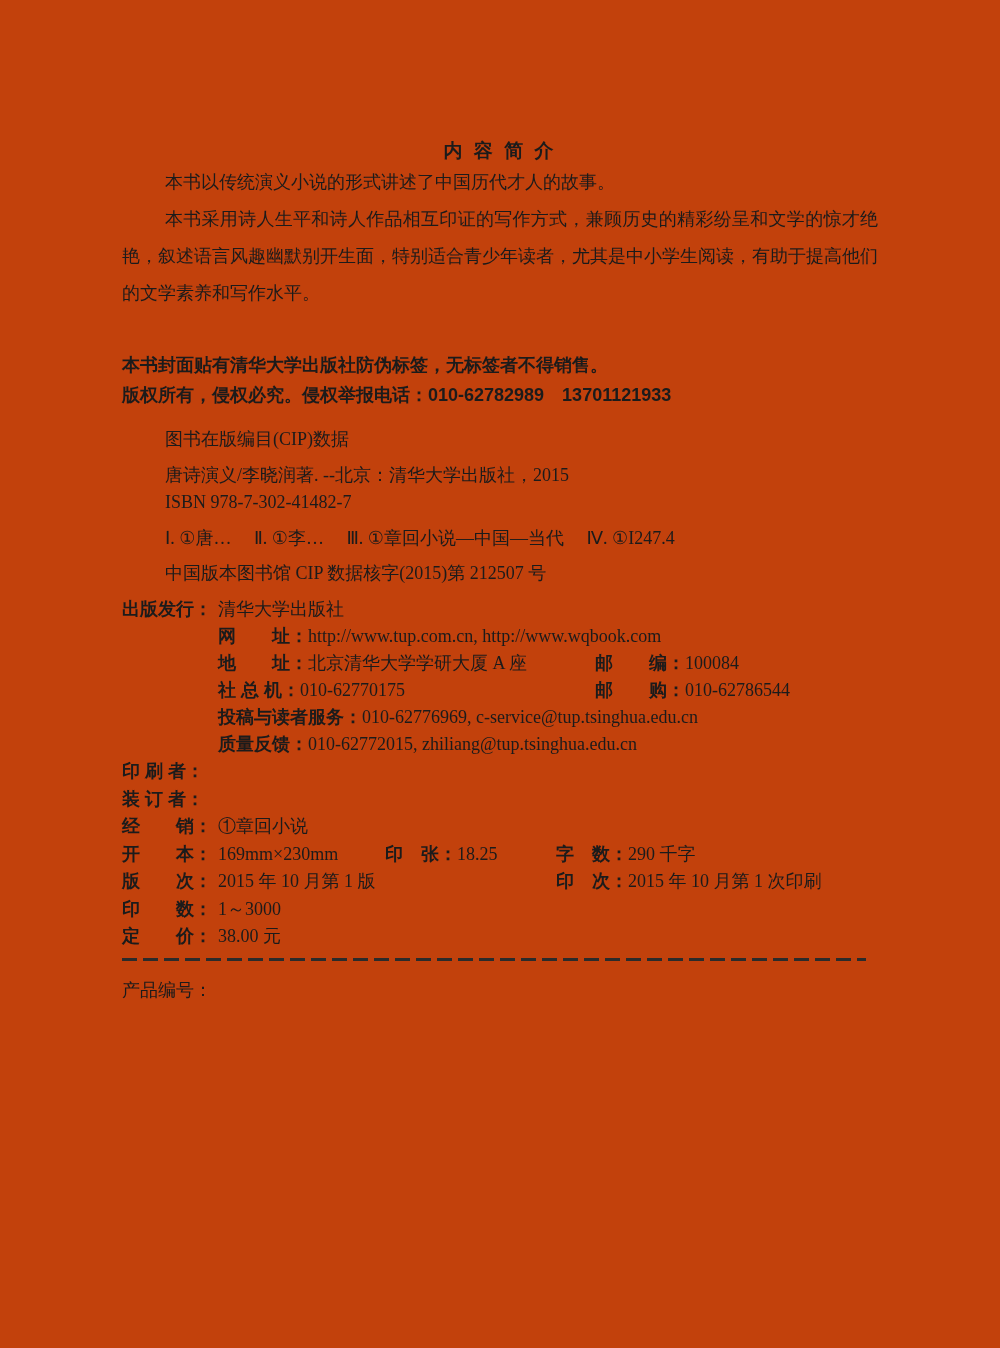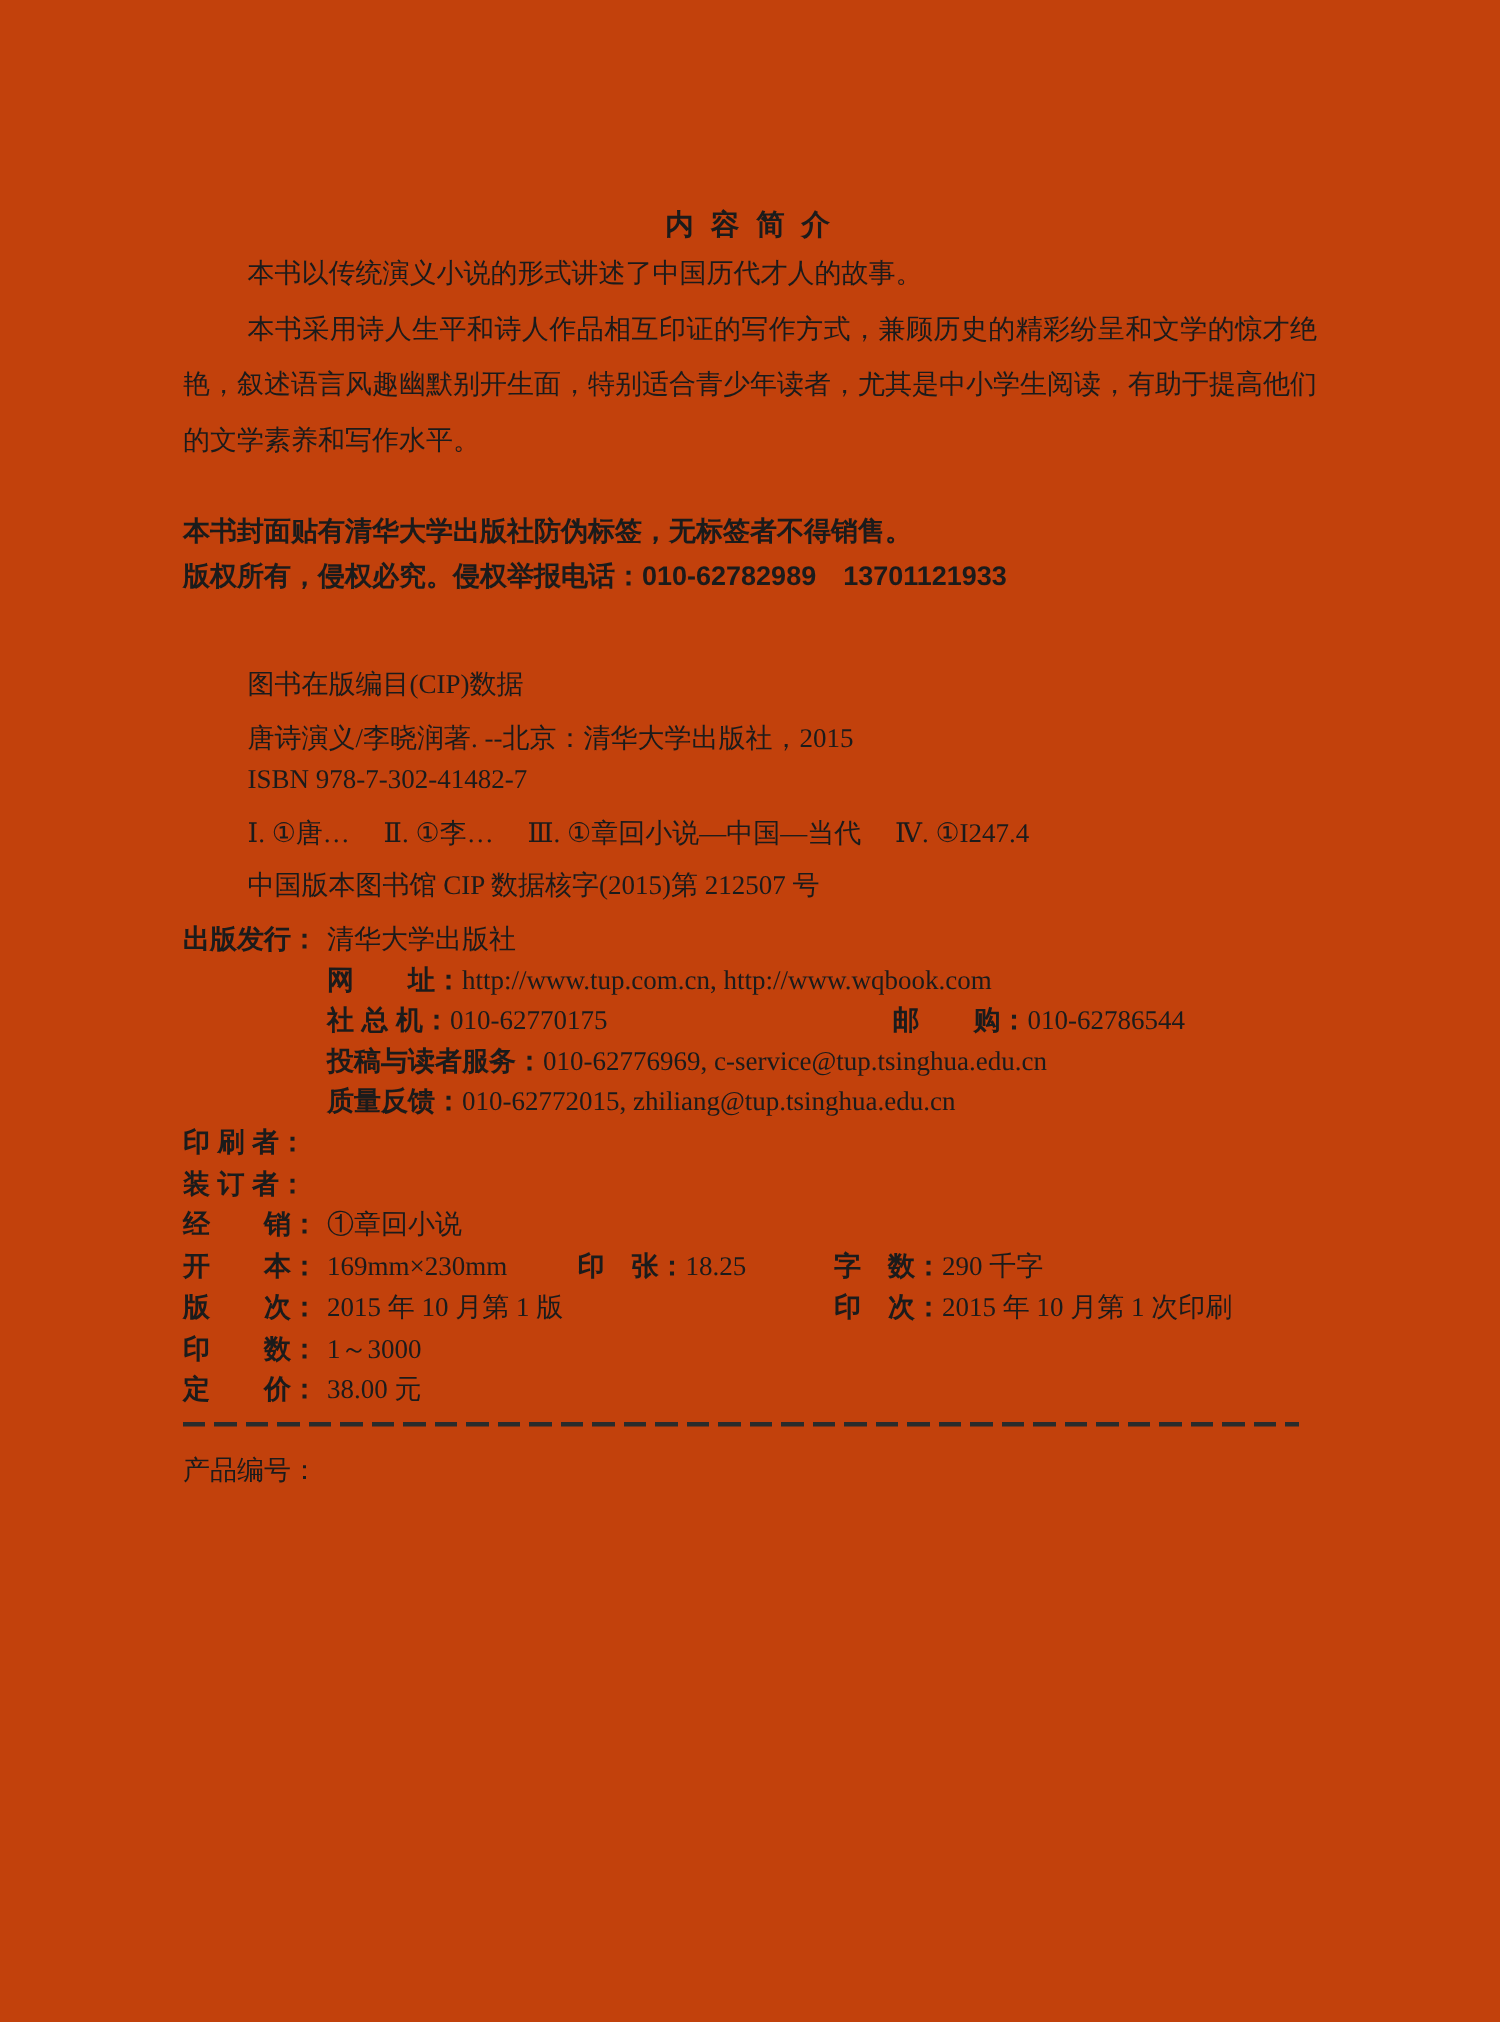--- a/index.html
+++ b/index.html
@@ -13,23 +13,23 @@
     font-family:"Liberation Serif","DejaVu Serif",serif;
     font-size:18px;
   }
   .hei { font-family:"Liberation Sans","DejaVu Sans",sans-serif; font-weight:bold; }
 
   .title { margin-top:138px; text-align:center; font-size:19px; letter-spacing:3px; line-height:26px; }
 
   .para { line-height:37px; text-align:justify; text-indent:43px; }
   .p1 { }
 
-  .warning { margin-top:27px; line-height:30px; }
+  .warning { margin-top:38px; line-height:30px; }
 
-  .cip { margin-top:44px; padding-left:43px; }
+  .cip { margin-top:16px; padding-left:43px;font-family:Liberation Serif, serif; }
   .cip-line { line-height:27px; }
   .mb9 { margin-bottom:9px; }
   .mb8 { margin-bottom:8px; }
 
   .staff { margin-top:25px; }
   .staff .row { line-height:29px; }
 
   .lbl { display:inline-block; width:96px; }
 
   .pub { margin-top:9px; }
@@ -75,20 +75,24 @@
 
 
     <div class="pub">
       <div class="row">
         <span class="lbl hei">出版发行：</span><span>清华大学出版社</span>
       </div>
       <div class="row sub">
         <span class="hei">网　　址：</span><span>http://www.tup.com.cn, http://www.wqbook.com</span>
       </div>
       <div class="row sub">
+        <span class="hei">地　　址：</span><span>北京清华大学学研大厦 A 座</span>
+        <span class="abs c3"><span class="hei">邮　　编：</span><span>100084</span></span>
+      </div>
+      <div class="row sub">
         <span class="hei">社 总 机：</span><span>010-62770175</span>
         <span class="abs c3"><span class="hei">邮　　购：</span><span>010-62786544</span></span>
       </div>
       <div class="row sub">
         <span class="hei">投稿与读者服务：</span><span>010-62776969, c-service@tup.tsinghua.edu.cn</span>
       </div>
       <div class="row sub">
         <span class="hei">质量反馈：</span><span>010-62772015, zhiliang@tup.tsinghua.edu.cn</span>
       </div>
     </div>

